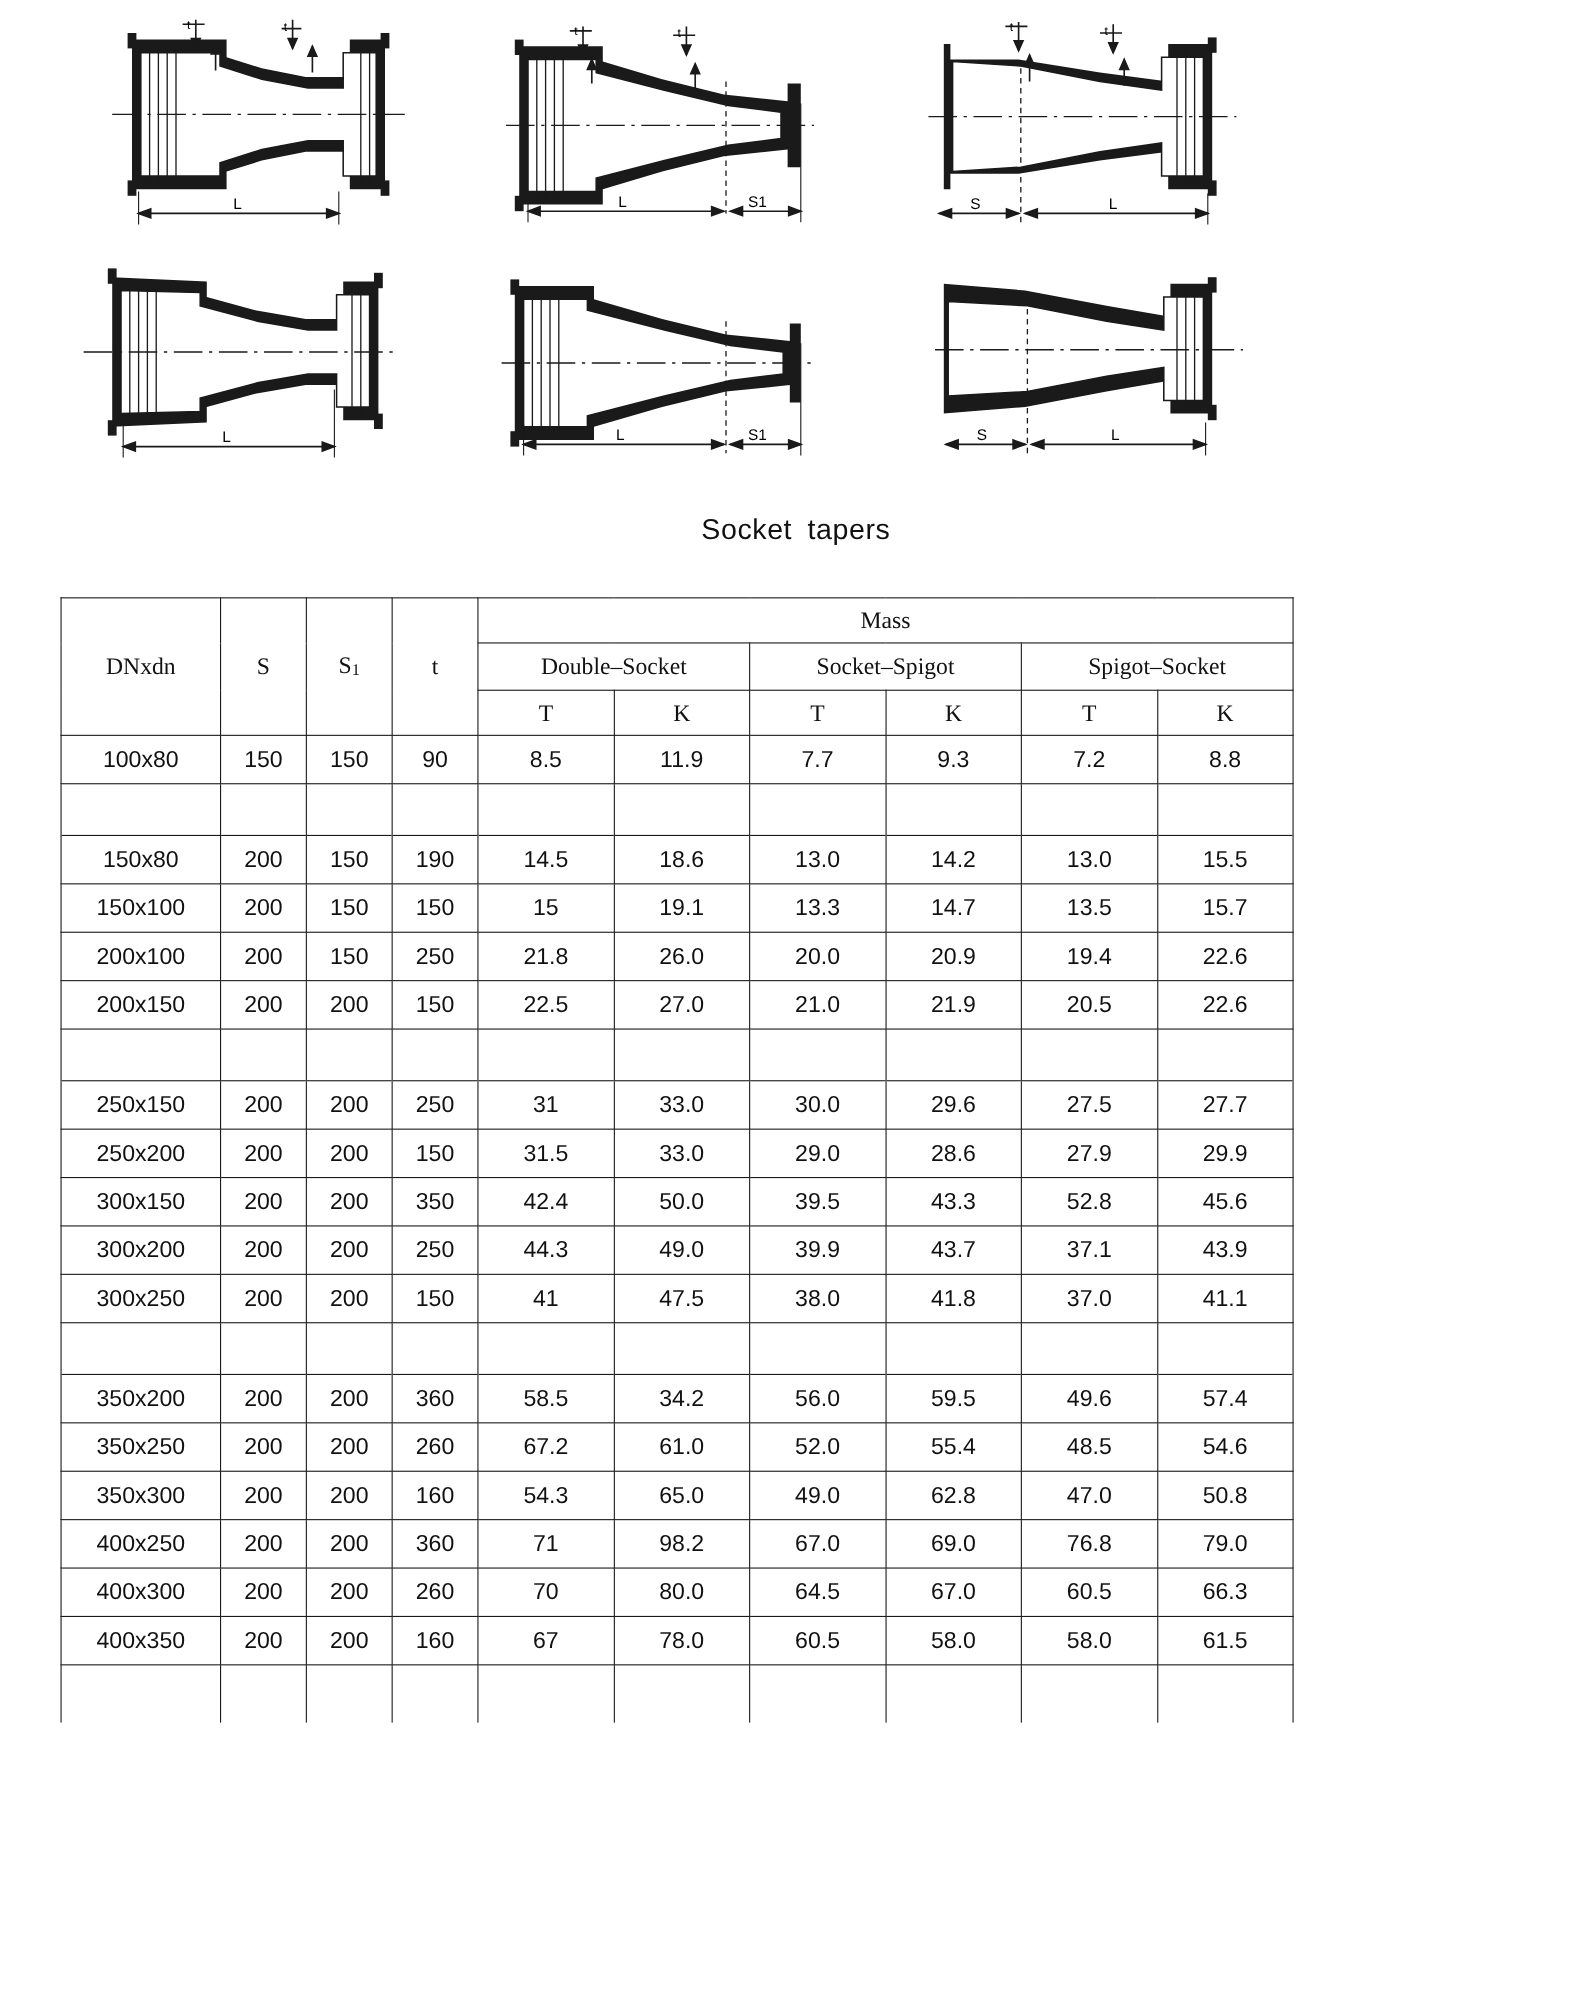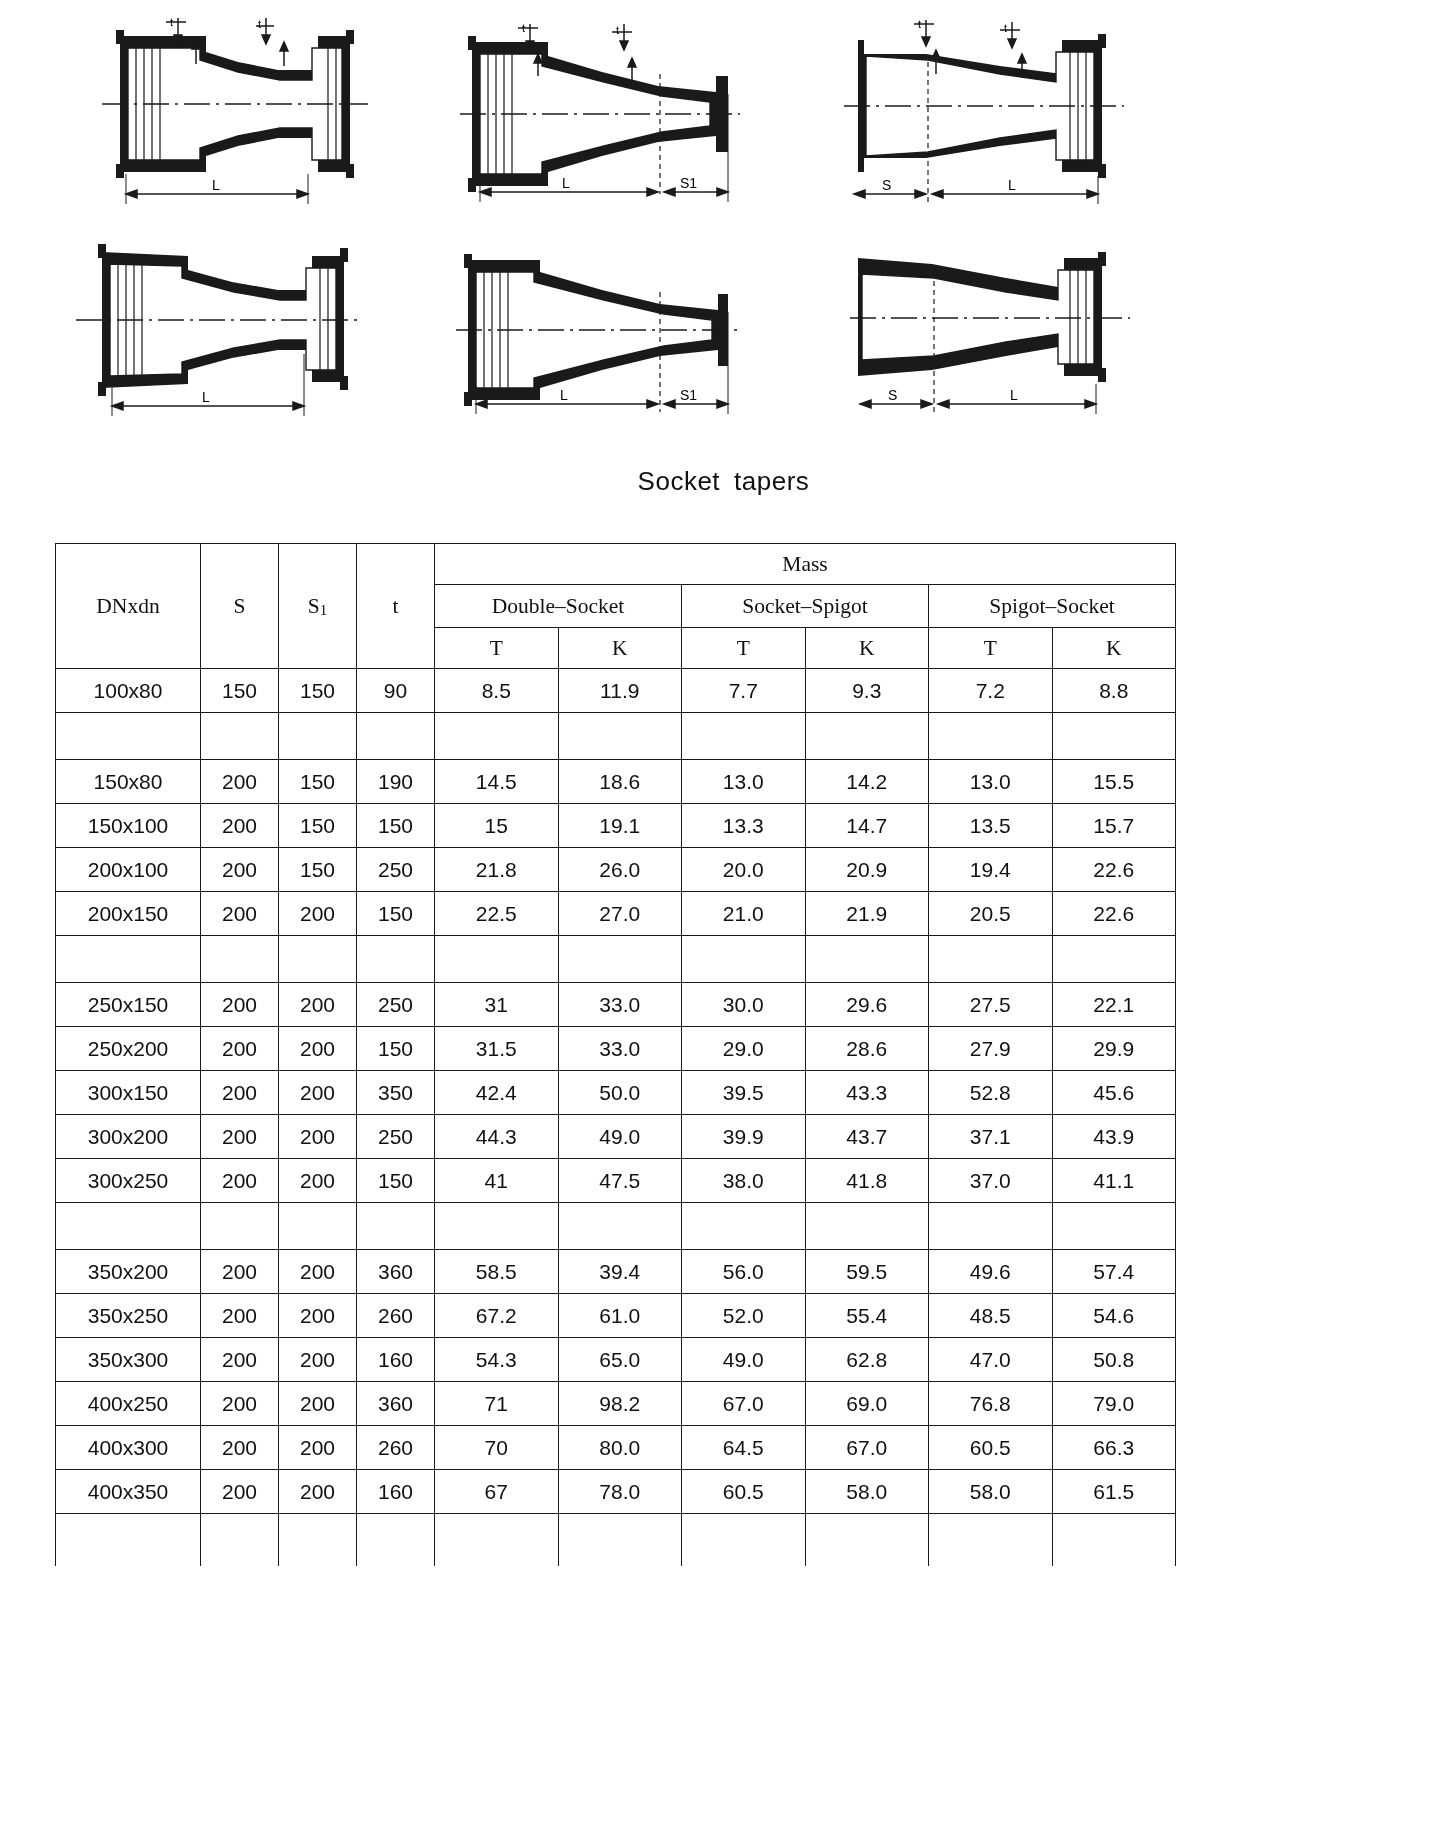--- a/index.html
+++ b/index.html
@@ -465,21 +465,21 @@
           <tr>
             <td class="data">250x150</td>
             <td class="data">200</td>
             <td class="data">200</td>
             <td class="data">250</td>
             <td class="data">31</td>
             <td class="data">33.0</td>
             <td class="data">30.0</td>
             <td class="data">29.6</td>
             <td class="data">27.5</td>
-            <td class="data">22.1</td>
+            <td class="data">27.7</td>
           </tr>
           <tr>
             <td class="data">250x200</td>
             <td class="data">200</td>
             <td class="data">200</td>
             <td class="data">150</td>
             <td class="data">31.5</td>
             <td class="data">33.0</td>
             <td class="data">29.0</td>
             <td class="data">28.6</td>
@@ -533,21 +533,21 @@
             <td></td>
             <td></td>
             <td></td>
           </tr>
           <tr>
             <td class="data">350x200</td>
             <td class="data">200</td>
             <td class="data">200</td>
             <td class="data">360</td>
             <td class="data">58.5</td>
-            <td class="data">39.4</td>
+            <td class="data">34.2</td>
             <td class="data">56.0</td>
             <td class="data">59.5</td>
             <td class="data">49.6</td>
             <td class="data">57.4</td>
           </tr>
           <tr>
             <td class="data">350x250</td>
             <td class="data">200</td>
             <td class="data">200</td>
             <td class="data">260</td>

